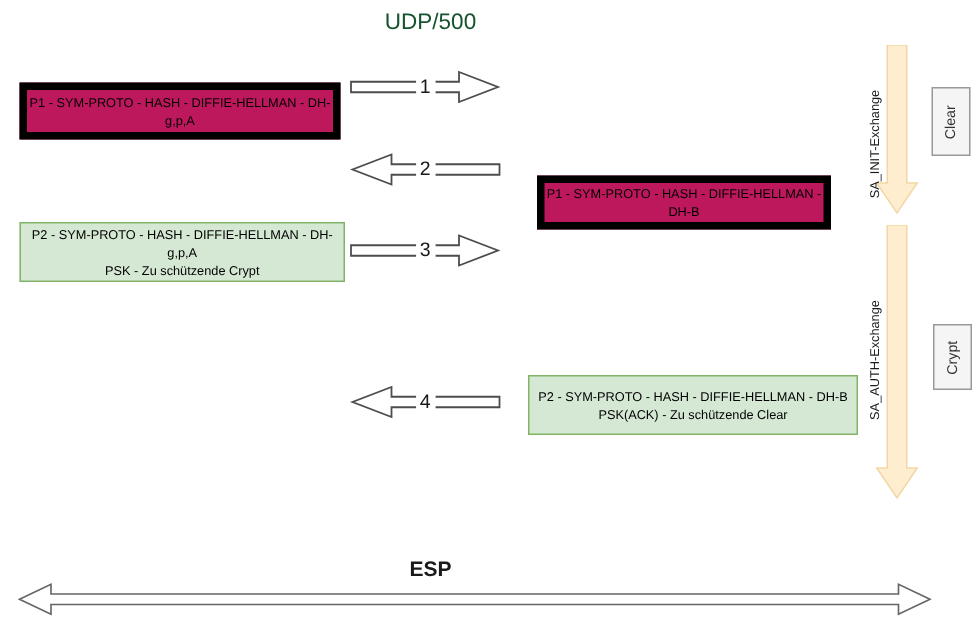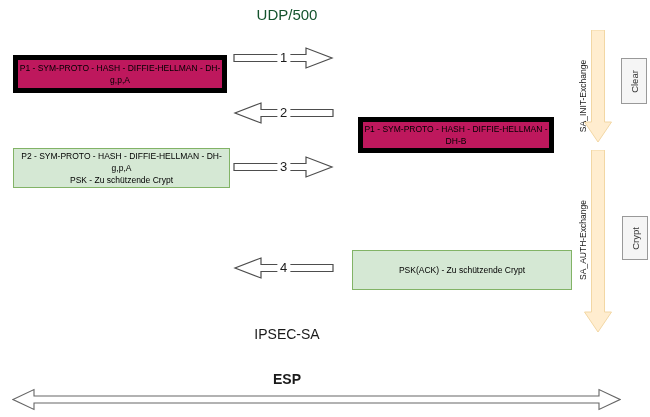--- a/index.html
+++ b/index.html
@@ -108,21 +108,22 @@
     <span class="num">3</span>
   </div>
 
   <div class="abs harrow a4">
     <svg width="101" height="24" viewBox="0 0 101 24">
       <polygon points="100,8.5 28,8.5 28,2 2,12 28,22 28,15.5 100,15.5" fill="#ffffff" stroke="#4d4d4d" stroke-width="1.2"></polygon>
     </svg>
     <span class="num">4</span>
   </div>
   <div class="abs msgbox green box4">
-    <span>PSK(ACK) - Zu schützende Crypt</span>
+    <span>P2 - SYM-PROTO - HASH - DIFFIE-HELLMAN - DH-B</span>
+    <span>PSK(ACK) - Zu schützende Clear</span>
   </div>
 
   <div class="abs varrow v1">
     <svg width="28" height="113" viewBox="0 0 28 113">
       <path d="M7.5,0 L7.5,92 L0.5,92 L14,112 L27.5,92 L20.5,92 L20.5,0 Z" fill="#ffedcf" stroke="#f2d7a4" stroke-width="1"></path>
     </svg>
   </div>
   <div class="abs vlabel vl1">SA_INIT-Exchange</div>
   <div class="abs modebox mb1">
     <span>Clear</span>
@@ -131,21 +132,20 @@
   <div class="abs varrow v2">
     <svg width="28" height="183" viewBox="0 0 28 183">
       <path d="M7.5,0 L7.5,162 L0.5,162 L14,182 L27.5,162 L20.5,162 L20.5,0 Z" fill="#ffedcf" stroke="#f2d7a4" stroke-width="1"></path>
     </svg>
   </div>
   <div class="abs vlabel vl2">SA_AUTH-Exchange</div>
   <div class="abs modebox mb2">
     <span>Crypt</span>
   </div>
 
-  <div class="abs footer-label ipsec">IPSEC-SA</div>
   <div class="abs footer-label esp">ESP</div>
   <div class="abs esp-arrow">
     <svg width="609" height="25" viewBox="0 0 609 25">
       <polygon points="1,12.5 22,2.5 22,9 587,9 587,2.5 608,12.5 587,22.5 587,16 22,16 22,22.5" fill="#ffffff" stroke="#666666" stroke-width="1.1"></polygon>
     </svg>
   </div>
 
 </div>
 
 </body></html>

